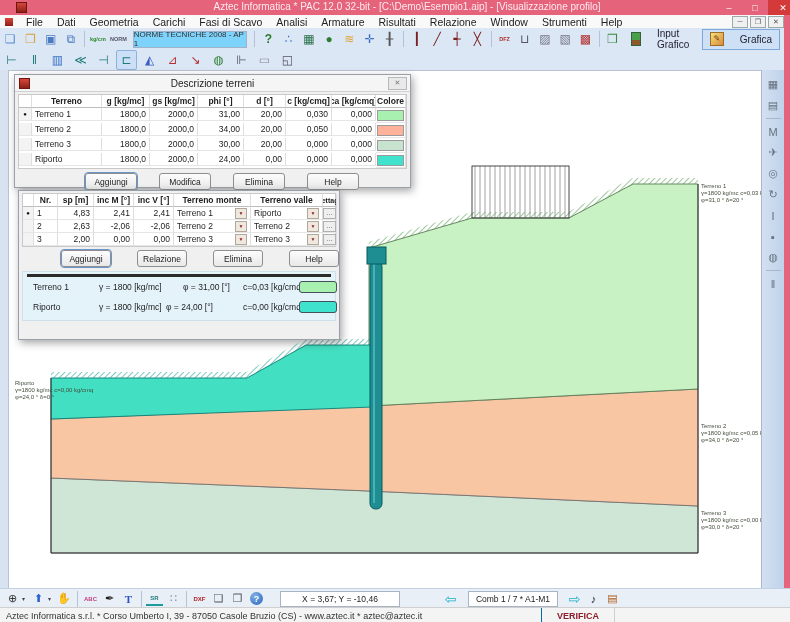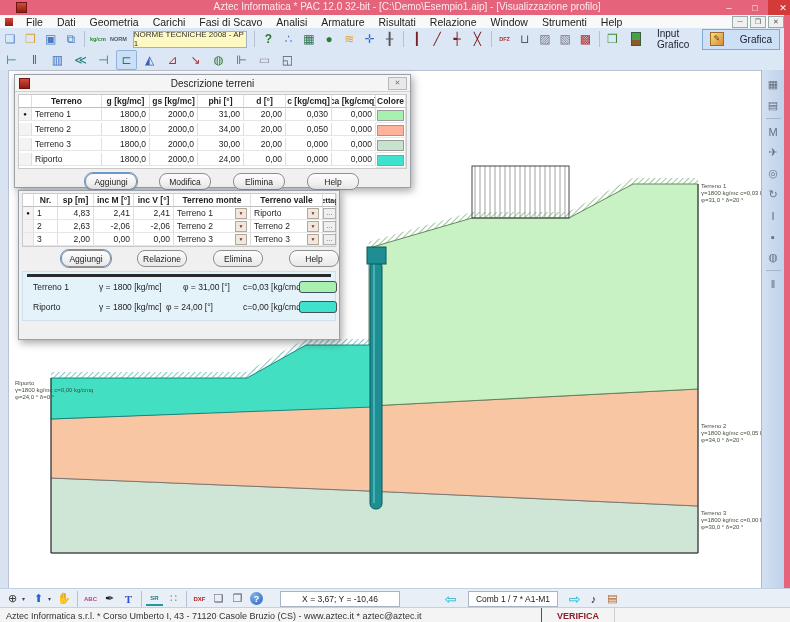--- a/index.html
+++ b/index.html
@@ -22,21 +22,21 @@
   .mdibtns{position:absolute;right:6px;top:1px;display:flex;gap:2px}
   .mdib{width:14px;height:10px;border:1px solid #9aa;background:#f0f0f0;font-size:7px;line-height:9px;text-align:center;color:#555}
   
   .tb1{left:0;top:28px;width:790px;height:22px;background:#dce7f5;border-bottom:1px solid #c3d0e2;display:flex;align-items:center}
   .tb2{left:0;top:50px;width:790px;height:20px;background:#dce7f5;border-bottom:1px solid #b9c6da;display:flex;align-items:center}
   .tbi{width:19px;height:18px;display:inline-flex;align-items:center;justify-content:center;
        font-size:12px;margin:0 1px;border:1px solid transparent;border-radius:2px;color:#3a6fc4}
   .tbi.txt{font-size:5.5px;font-weight:bold;letter-spacing:0}
   .tbi.pressed{background:#cbdff6;border-color:#8fb2dc}
   .vsep{width:1px;height:16px;background:#b5c2d6;margin:0 3px}
-  .combo{width:132px;height:15px;background:#fef9c3;border:1px solid #9fb2c8;font-size:8px;
+  .combo{width:132px;height:15px;background:#7dd3fc;border:1px solid #9fb2c8;font-size:8px;
          display:flex;align-items:center;justify-content:center;color:#333;margin:0 4px}
   .modebtn{height:19px;display:flex;align-items:center;gap:16px;padding:0 7px;font-size:10px;color:#223;border:1px solid transparent}
   .modebtn.active{background:#cde0f6;border-color:#7fa8d8}
   .igicon{width:13px;height:12px;background:linear-gradient(#49a04a 55%,#8a5a2a 55%);border:1px solid #35603a}
   .gricon{width:12px;height:12px;background:linear-gradient(135deg,#f2e27a,#d88a3a);border:1px solid #a06a28;font-size:8px;line-height:11px;text-align:center;color:#7a3a10}
   
   .workspace{left:0;top:70px;width:784px;height:518px;background:#d9e2f1}
   .canvas{left:8px;top:70px;width:753px;height:518px;background:#fff;border:1px solid #b9c2d2;overflow:hidden}
   .cl{position:absolute;font-size:6px;line-height:7px;color:#44503e;white-space:nowrap}
   .rightbar{left:761px;top:70px;width:23px;height:518px;background:linear-gradient(90deg,#d3e0f2,#bfd2ea);
@@ -52,21 +52,21 @@
   .dlg-close{position:absolute;right:3px;top:2px;width:17px;height:11px;background:#e9e9e9;border:1px solid #b8b8b8;
              font-size:7px;line-height:10px;text-align:center;color:#777}
   .gridtbl{background:#fff;border:1px solid #c9c9c9;margin:2px 3px;display:grid;font-size:8.5px;color:#222}
   .c{border-right:1px solid #dedede;border-bottom:1px solid #e6e6e6;display:flex;align-items:center;padding:0 3px;height:12px;overflow:hidden;white-space:nowrap}
   .c.h{font-weight:bold;border-bottom:1px solid #bdbdbd;justify-content:center;padding:0 1px}
   .c.num{justify-content:flex-end}
   .c.sel{background:#f3f3f3;justify-content:center;font-size:6px;color:#111;padding:0}
   .swatch-cell{padding:1px}
   .swatch{width:100%;height:9px;border:1px solid #9a9a9a}
   .btnrow{display:flex;align-items:center}
-  .btn{height:15px;background:linear-gradient(#fdfdfd,#e8e8e8);border:1px solid #8e8e8e;border-radius:8px;
+  .btn{height:15px;background:linear-gradient(#fdfdfd,#e8e8e8);border:1px solid #8e8e8e;border-radius:3px;
        font-size:8.5px;display:flex;align-items:center;justify-content:center;color:#222}
   .btn.def{outline:1px solid #6a96cc;outline-offset:0}
   .ddbox{width:10px;height:9px;background:#efe8df;border:1px solid #b0a898;display:flex;align-items:center;justify-content:center;
          font-size:5px;color:#8d1f1f;margin-left:auto}
   .dotbox{width:13px;height:9px;background:#efefef;border:1px solid #b0b0b0;font-size:7px;line-height:7px;text-align:center;color:#555;margin:0 auto}
   .legend{background:#e4f3fa;margin:0 3px 3px 3px;border:1px solid #cfe0ea;position:relative;font-size:8.5px;color:#222}
   .legend-bar{height:3px;background:#2a2a2a;margin:2px 4px 0 4px}
   .lrow{position:relative;height:20px}
   .lrow span{position:absolute;top:5px}
   .lsw{position:absolute;width:36px;height:10px;border:1px solid #44505a;border-radius:3px;top:4px;left:276px}
@@ -426,16 +426,16 @@
   <span class="helpc" style="margin:0 3px">?</span>
   <div class="infobox" style="width:118px;margin-left:14px">X = 3,67;  Y = -10,46</div>
   <span class="bbi" style="color:#1ab0c8;font-size:14px;margin-left:42px">⇦</span>
   <div class="infobox" style="width:88px;margin-left:8px">Comb 1 / 7 * A1-M1</div>
   <span class="bbi" style="color:#1ab0c8;font-size:14px;margin-left:8px">⇨</span>
   <span class="bbi" style="color:#222">♪</span>
   <span class="bbi" style="color:#b06020">▤</span>
 </div>
 
 <div class="abs statusbar">
-  <span style="margin-left:6px;flex:0 0 auto">Aztec Informatica s.r.l. * Corso Umberto I, 43 - 71120 Casole Bruzio (CS)  -  www.aztec.it * aztec@aztec.it</span>
+  <span style="margin-left:6px;flex:0 0 auto">Aztec Informatica s.r.l. * Corso Umberto I, 39 - 87050 Casole Bruzio (CS)  -  www.aztec.it * aztec@aztec.it</span>
   <div class="spanel" style="margin-left:auto;width:72px;font-weight:bold;color:#8d1f2b">VERIFICA</div>
   <div style="width:175px"></div>
 </div>
 
 </body></html>

